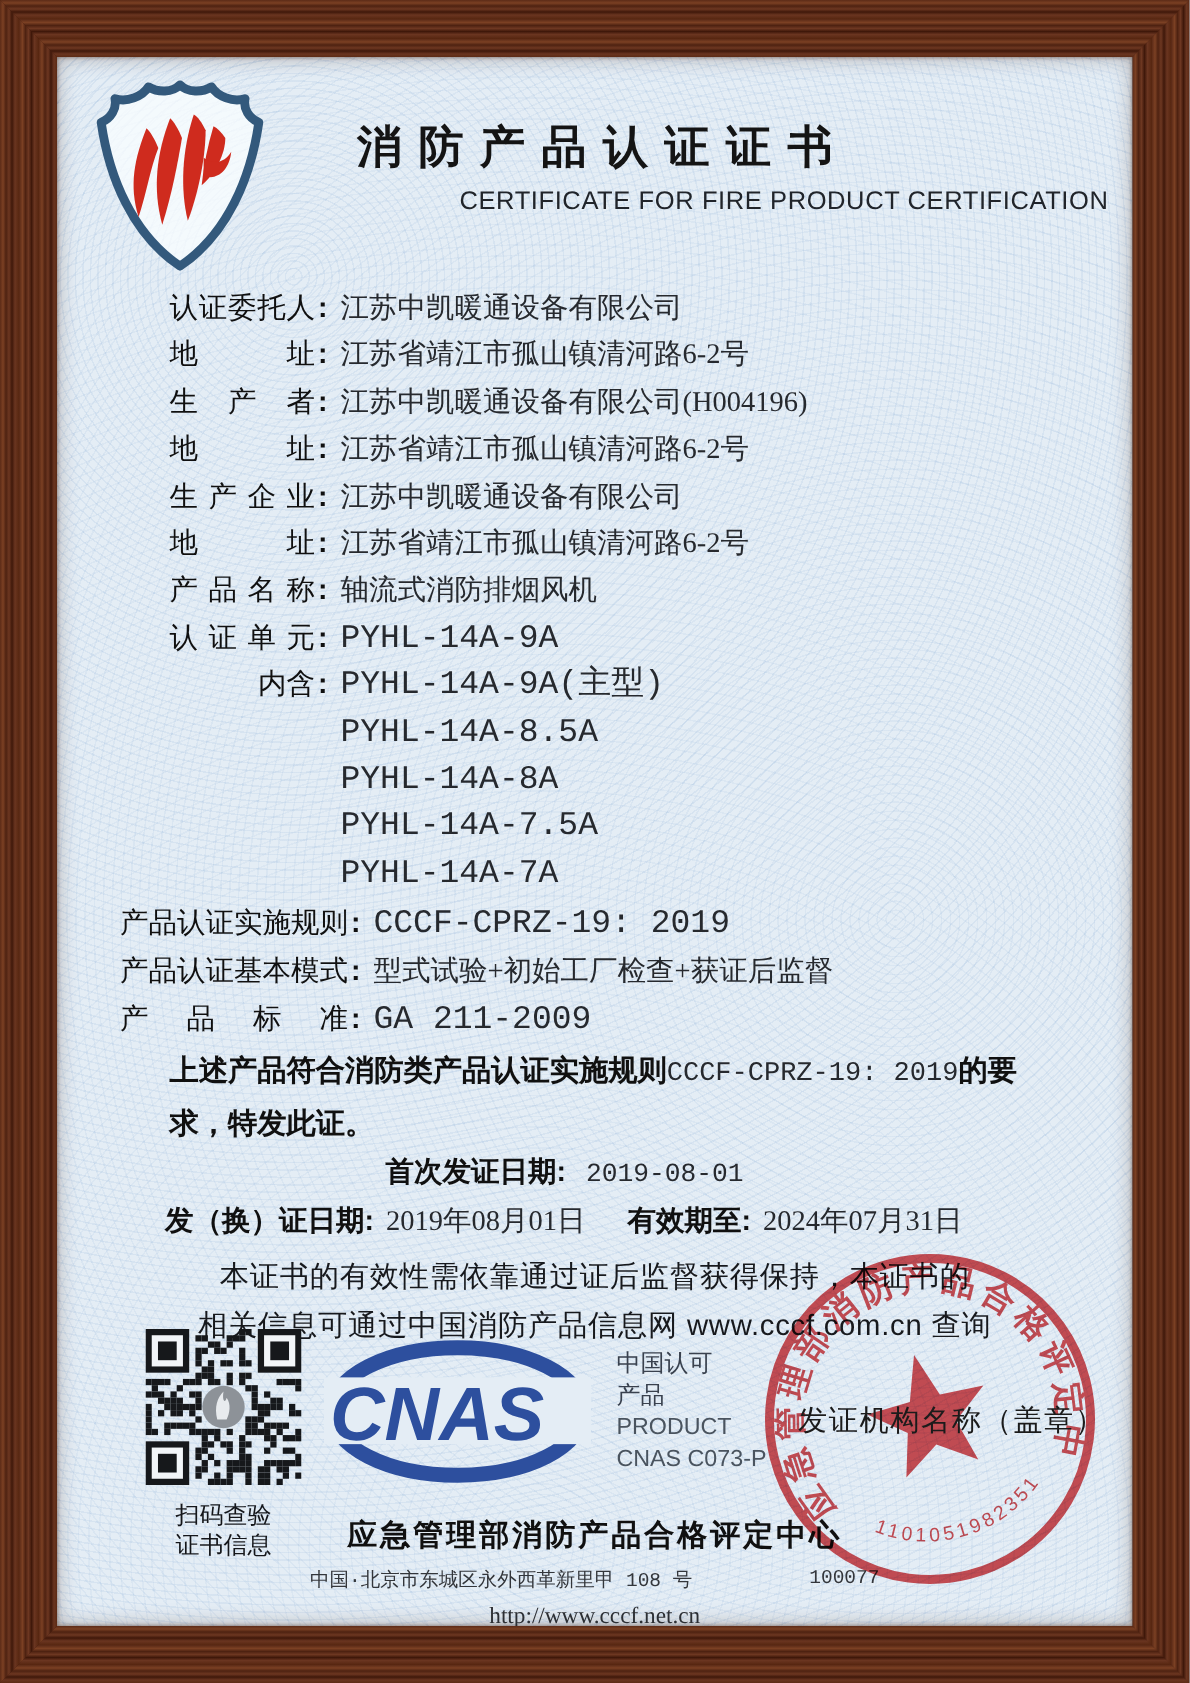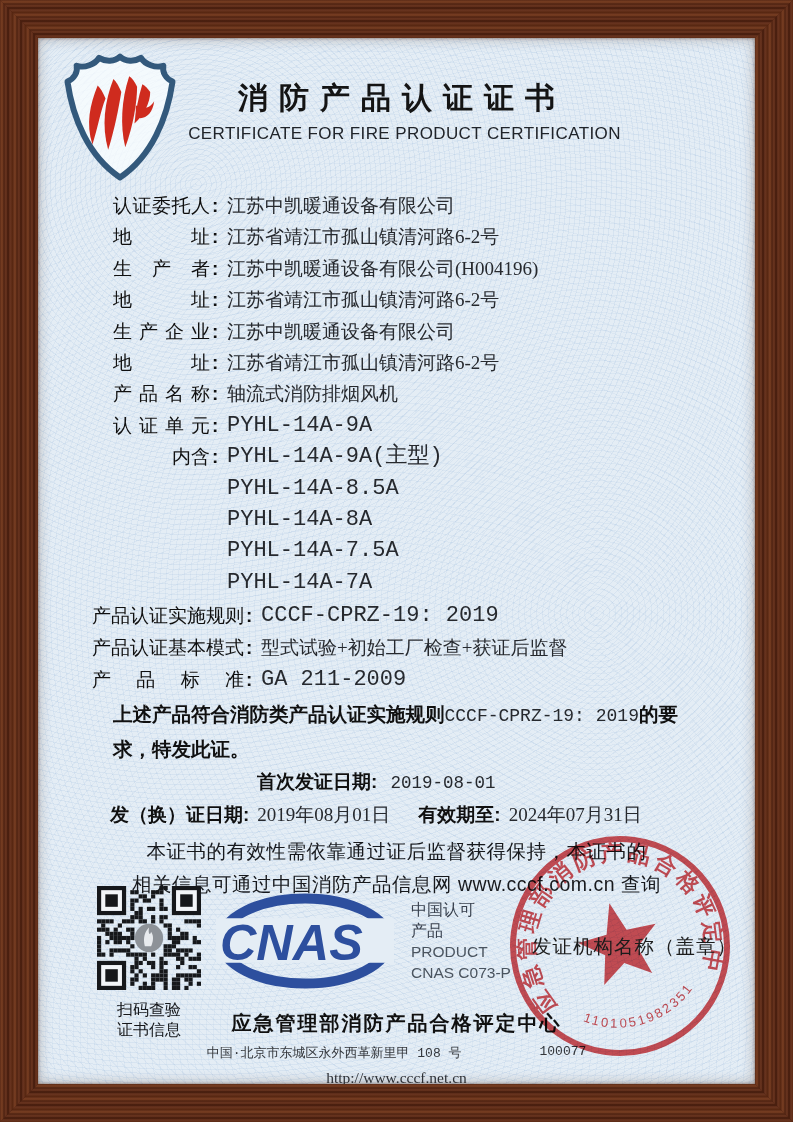--- a/index.html
+++ b/index.html
@@ -35,21 +35,21 @@
   }
 
   
   .header{position:relative;height:152px;}
   .logo{position:absolute;left:16px;top:12px;}
   .title{
     position:absolute;left:0;right:0;top:40px;text-align:center;
     font-size:30px;font-weight:bold;color:#141414;letter-spacing:11px;padding-left:11px;
   }
   .subtitle{
-    position:absolute;left:0;right:0;top:86px;text-align:center;
+    position:absolute;left:0;right:16px;top:86px;text-align:right;
     font-size:17px;color:#20242a;letter-spacing:.4px;margin-left:16px;
   }
   .certno{
     position:absolute;top:121px;right:66px;font-size:17px;color:#16181c;
     font-family:"Liberation Serif","DejaVu Serif",serif;
   }
   .certno .num{font-family:"Liberation Mono","DejaVu Sans Mono",monospace;font-size:16.5px;letter-spacing:.5px;}
 
   
   .rows{padding:0 40px 0 75px;}
@@ -59,21 +59,21 @@
     text-align:justify;text-align-last:justify;
   }
   .lbl.right{text-align-last:right;}
   .colon{width:15px;font-weight:bold;color:#101010;text-align:left;padding-left:2px;}
   .val{
     color:#26292e;font-family:"Liberation Serif","DejaVu Serif",serif;
     white-space:nowrap;
   }
   .val.mono{font-family:"Liberation Mono","DejaVu Sans Mono",monospace;font-size:22px;}
 
-  .rule-rows{padding:2px 40px 0 54px;}
+  .rule-rows{padding:2px 40px 0 42px;}
   .rule-rows .row{line-height:32px;}
   .rule-rows .lbl{width:152px;}
 
   .statement{
     padding:2px 40px 0 75px;font-size:19.5px;line-height:33px;
     font-weight:bold;color:#101010;width:600px;
   }
   .statement .mono{font-family:"Liberation Mono","DejaVu Sans Mono",monospace;font-weight:normal;color:#26292e;font-size:18px;}
 
   .date-first{padding-left:219px;line-height:32px;font-size:19px;}

